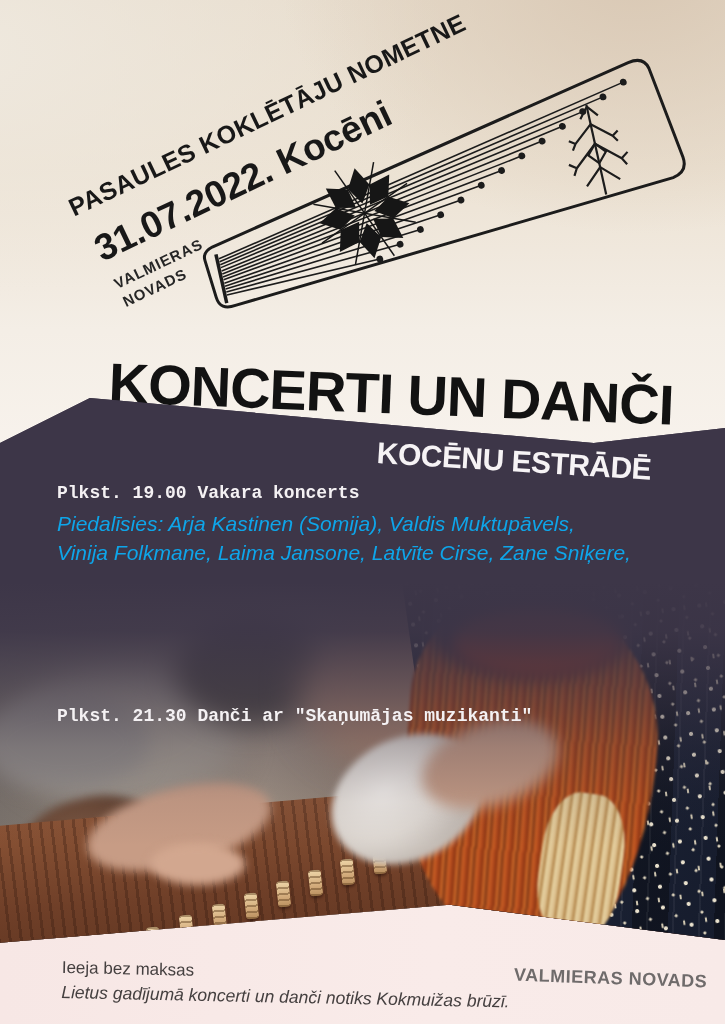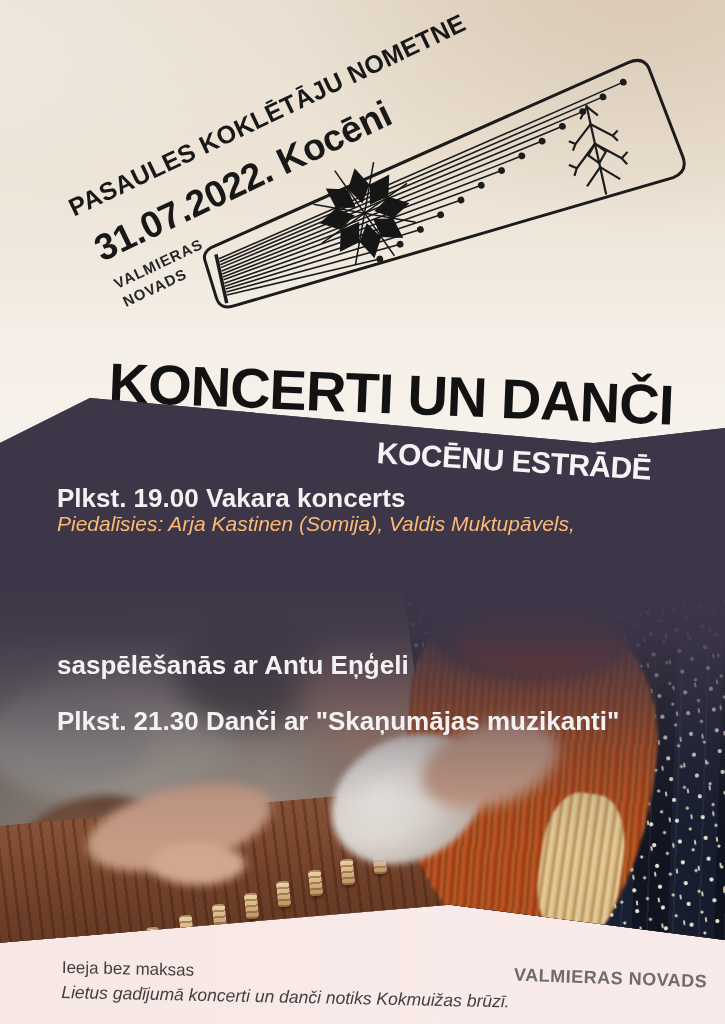--- a/index.html
+++ b/index.html
@@ -73,22 +73,22 @@
     background:radial-gradient(60% 60% at 40% 35%,#f2eeea 0%,#dfd9d3 60%,#c4bcb5 100%);}
   .hand1{left:85px;top:243px;width:188px;height:78px;background:#c79c85;border-radius:50%;filter:blur(5px);transform:rotate(-14deg);}
   .hand1b{left:150px;top:298px;width:95px;height:42px;background:#d2a78f;border-radius:50%;filter:blur(4px);}
   .hand2{left:420px;top:178px;width:140px;height:82px;background:#c39a84;border-radius:50%;filter:blur(7px);transform:rotate(-18deg);}
   .photo-overlay{position:absolute;inset:0;
     background:linear-gradient(180deg,#3d3648 0%,#3d3648 34%,rgba(61,54,72,.93) 43%,rgba(61,54,72,.62) 53%,rgba(61,54,72,.27) 64%,rgba(61,54,72,.07) 74%,rgba(61,54,72,0) 82%);}
   
   .venue{position:absolute;left:378px;top:41px;width:300px;font-size:30px;font-weight:800;
     letter-spacing:-.5px;color:#f6f3f5;transform:rotate(3.5deg);transform-origin:0 0;white-space:nowrap;}
   .sched{position:absolute;left:57px;color:#f4f1f3;white-space:nowrap;}
-  .sched-h{font-size:26px;font-weight:700;}
-  .sched-i{font-size:21px;font-style:italic;color:#fdba74;}
+  .sched-h{font-size:18px;font-weight:700;font-family:Liberation Mono, monospace;}
+  .sched-i{font-size:21px;font-style:italic;color:#0ea5e9;}
   .s0h{top:88px;} .i0{top:117px;} .i1{top:146px;} .i2{top:175px;}
   .s1a{top:226px;} .s1b{top:255px;} .s2{top:311px;}
 </style>
 </head>
 <body>
 
 <div class="poster">
 
   <div class="bg-top"></div>
 
@@ -201,17 +201,17 @@
       <div class="ph hand1"></div>
       <div class="ph hand1b"></div>
       <div class="ph hand2"></div>
     </div>
     <div class="photo-overlay"></div>
 
     <div class="venue">KOCĒNU ESTRĀDĒ</div>
 
     <div class="sched sched-h s0h">Plkst. 19.00 Vakara koncerts</div>
     <div class="sched sched-i i0">Piedalīsies: Arja Kastinen (Somija), Valdis Muktupāvels,</div>
-    <div class="sched sched-h s1b">saspēlēšanās ar Antu Eņģeli</div>
+    <div class="sched sched-i i1">Vinija Folkmane, Laima Jansone, Latvīte Cirse, Zane Sniķere,</div>
     <div class="sched sched-h s2">Plkst. 21.30 Danči ar "Skaņumājas muzikanti"</div>
   </div>
 
 </div>
 
 </body></html>

